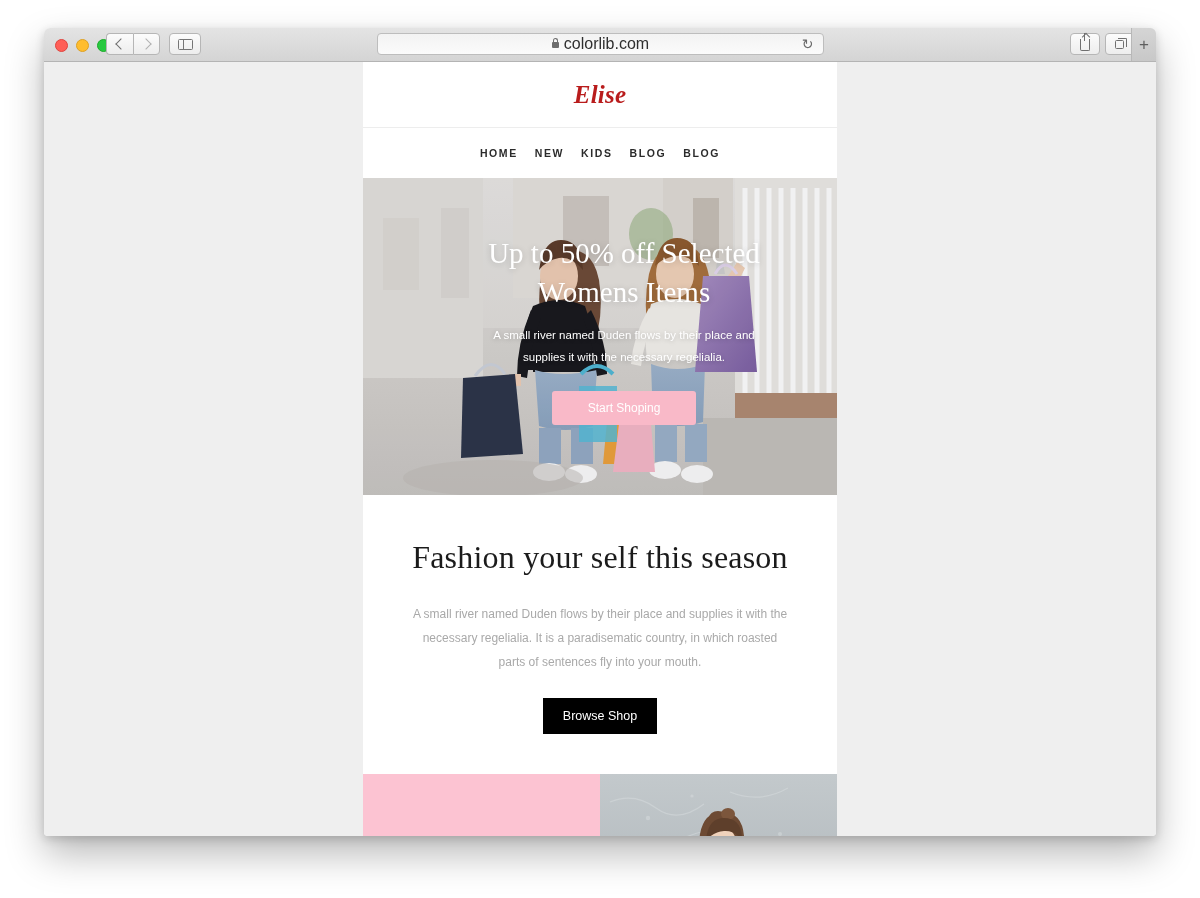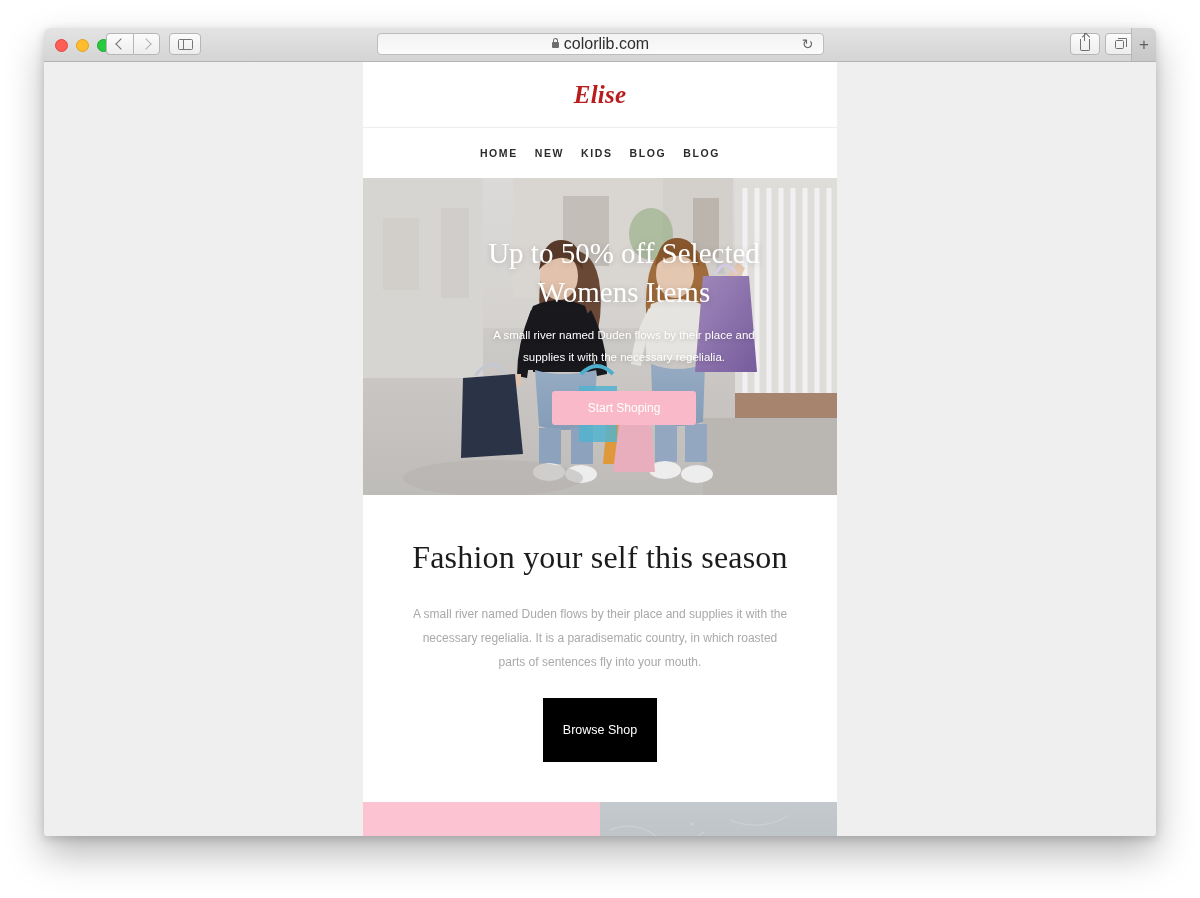--- a/index.html
+++ b/index.html
@@ -335,21 +335,21 @@
     line-height: 2.0;
     color: #a9a9a9;
     margin: 0 auto 24px auto;
     width: 378px;
   }
   #browse-shop-button {
     display: inline-block;
     background: #000000;
     color: #ffffff;
     font-size: 12.5px;
-    padding: 25px 20px;
+    padding: 11px 20px;
     border: none;
     cursor: pointer;
     font-family: "Liberation Sans", sans-serif;
   }
 
   
   #product-strip {
     display: flex;
     height: 140px;
   }

